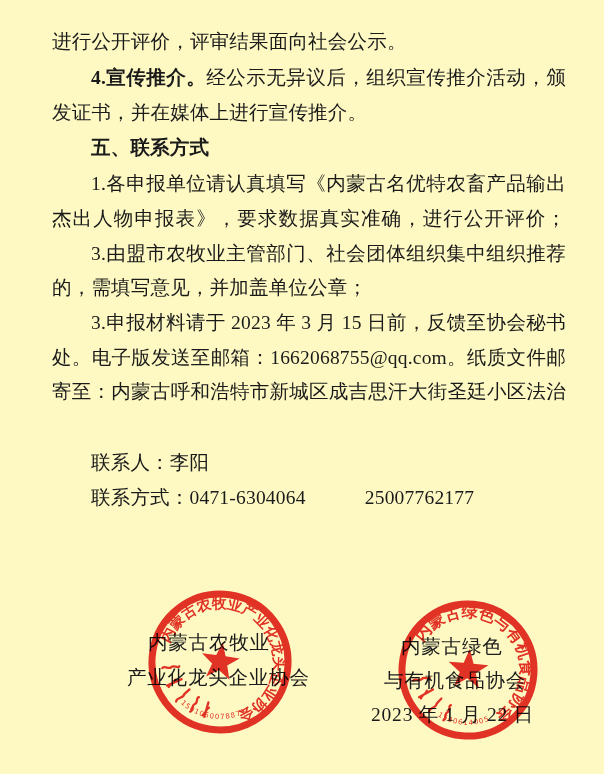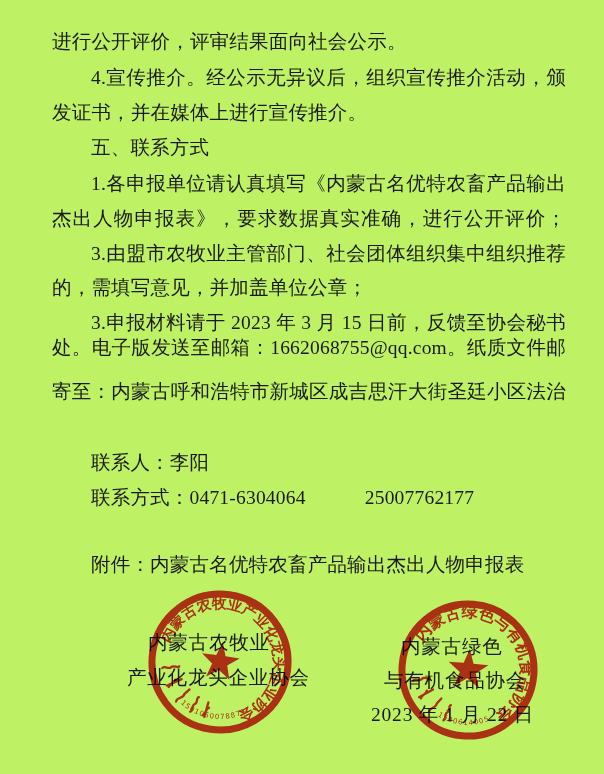--- a/index.html
+++ b/index.html
@@ -1,33 +1,33 @@
 <!DOCTYPE html>
 <html><head>
 <meta charset="utf-8">
 <style>
   html,body { margin:0; padding:0; background:#ffffff; }
   .page {
     position:relative;
     width:604px; height:774px;
-    background:#bef264;
+    background:#fef9c3;
     overflow:hidden;
     font-family:"Liberation Serif","DejaVu Serif",serif;
     color:#1a1a1a;
   }
   .line {
     position:absolute;
     left:52px; width:514px;
     font-size:19.5px;
     line-height:1.15;
     letter-spacing:0.2px;
     white-space:pre;
   }
   .indent { padding-left:39px; width:475px; }
-  .boldseg, .boldline { font-weight:normal; }
+  .boldseg, .boldline { font-weight:bold; }
   .just { white-space:normal; text-align:justify; text-align-last:justify; }
   .sig {
     position:absolute;
     font-size:19.5px;
     letter-spacing:0.8px;
     white-space:pre;
   }
   .seal {
     position:absolute;
     mix-blend-mode:multiply;
@@ -65,27 +65,26 @@
 
   <div class="line indent boldline" style="top:137px">五、联系方式</div>
 
   <div class="line indent just" style="top:173px">1.各申报单位请认真填写《内蒙古名优特农畜产品输出</div>
   <div class="line just" style="top:208px">杰出人物申报表》，要求数据真实准确，进行公开评价；</div>
 
   <div class="line indent just" style="top:243px">3.由盟市农牧业主管部门、社会团体组织集中组织推荐</div>
   <div class="line" style="top:277px">的，需填写意见，并加盖单位公章；</div>
 
   <div class="line indent just" style="top:312px">3.申报材料请于 2023 年 3 月 15 日前，反馈至协会秘书</div>
-  <div class="line just" style="top:337px">处。电子版发送至邮箱：1662068755@qq.com。纸质文件邮</div>
+  <div class="line just" style="top:347px">处。电子版发送至邮箱：1662068755@qq.com。纸质文件邮</div>
   <div class="line just" style="top:381px">寄至：内蒙古呼和浩特市新城区成吉思汗大街圣廷小区法治</div>
 
   <div class="line indent" style="top:452px">联系人：李阳</div>
   <div class="line indent" style="top:487px">联系方式：0471-6304064　　　25007762177</div>
 
-  <div class="line indent" style="top:554px">附件：内蒙古名优特农畜产品输出杰出人物申报表</div>
 
   <div class="sig" style="left:148px; top:629px">内蒙古农牧业</div>
   <div class="sig" style="left:401px; top:633px">内蒙古绿色</div>
   <div class="sig" style="left:127px; top:664px">产业化龙头企业协会</div>
   <div class="sig" style="left:384px; top:667px">与有机食品协会</div>
   <div class="sig" style="left:371px; top:701px">2023 年 1 月 22 日</div>
 
   <svg class="seal seal-left-svg" style="left: 140px; top: 582px; color: rgb(224, 36, 32);" width="160" height="160" viewBox="-80 -80 160 160">
     <defs>
       <path id="ringL" d="M -46.77 27 A 54 54 0 1 1 -13.97 52.16"></path>

